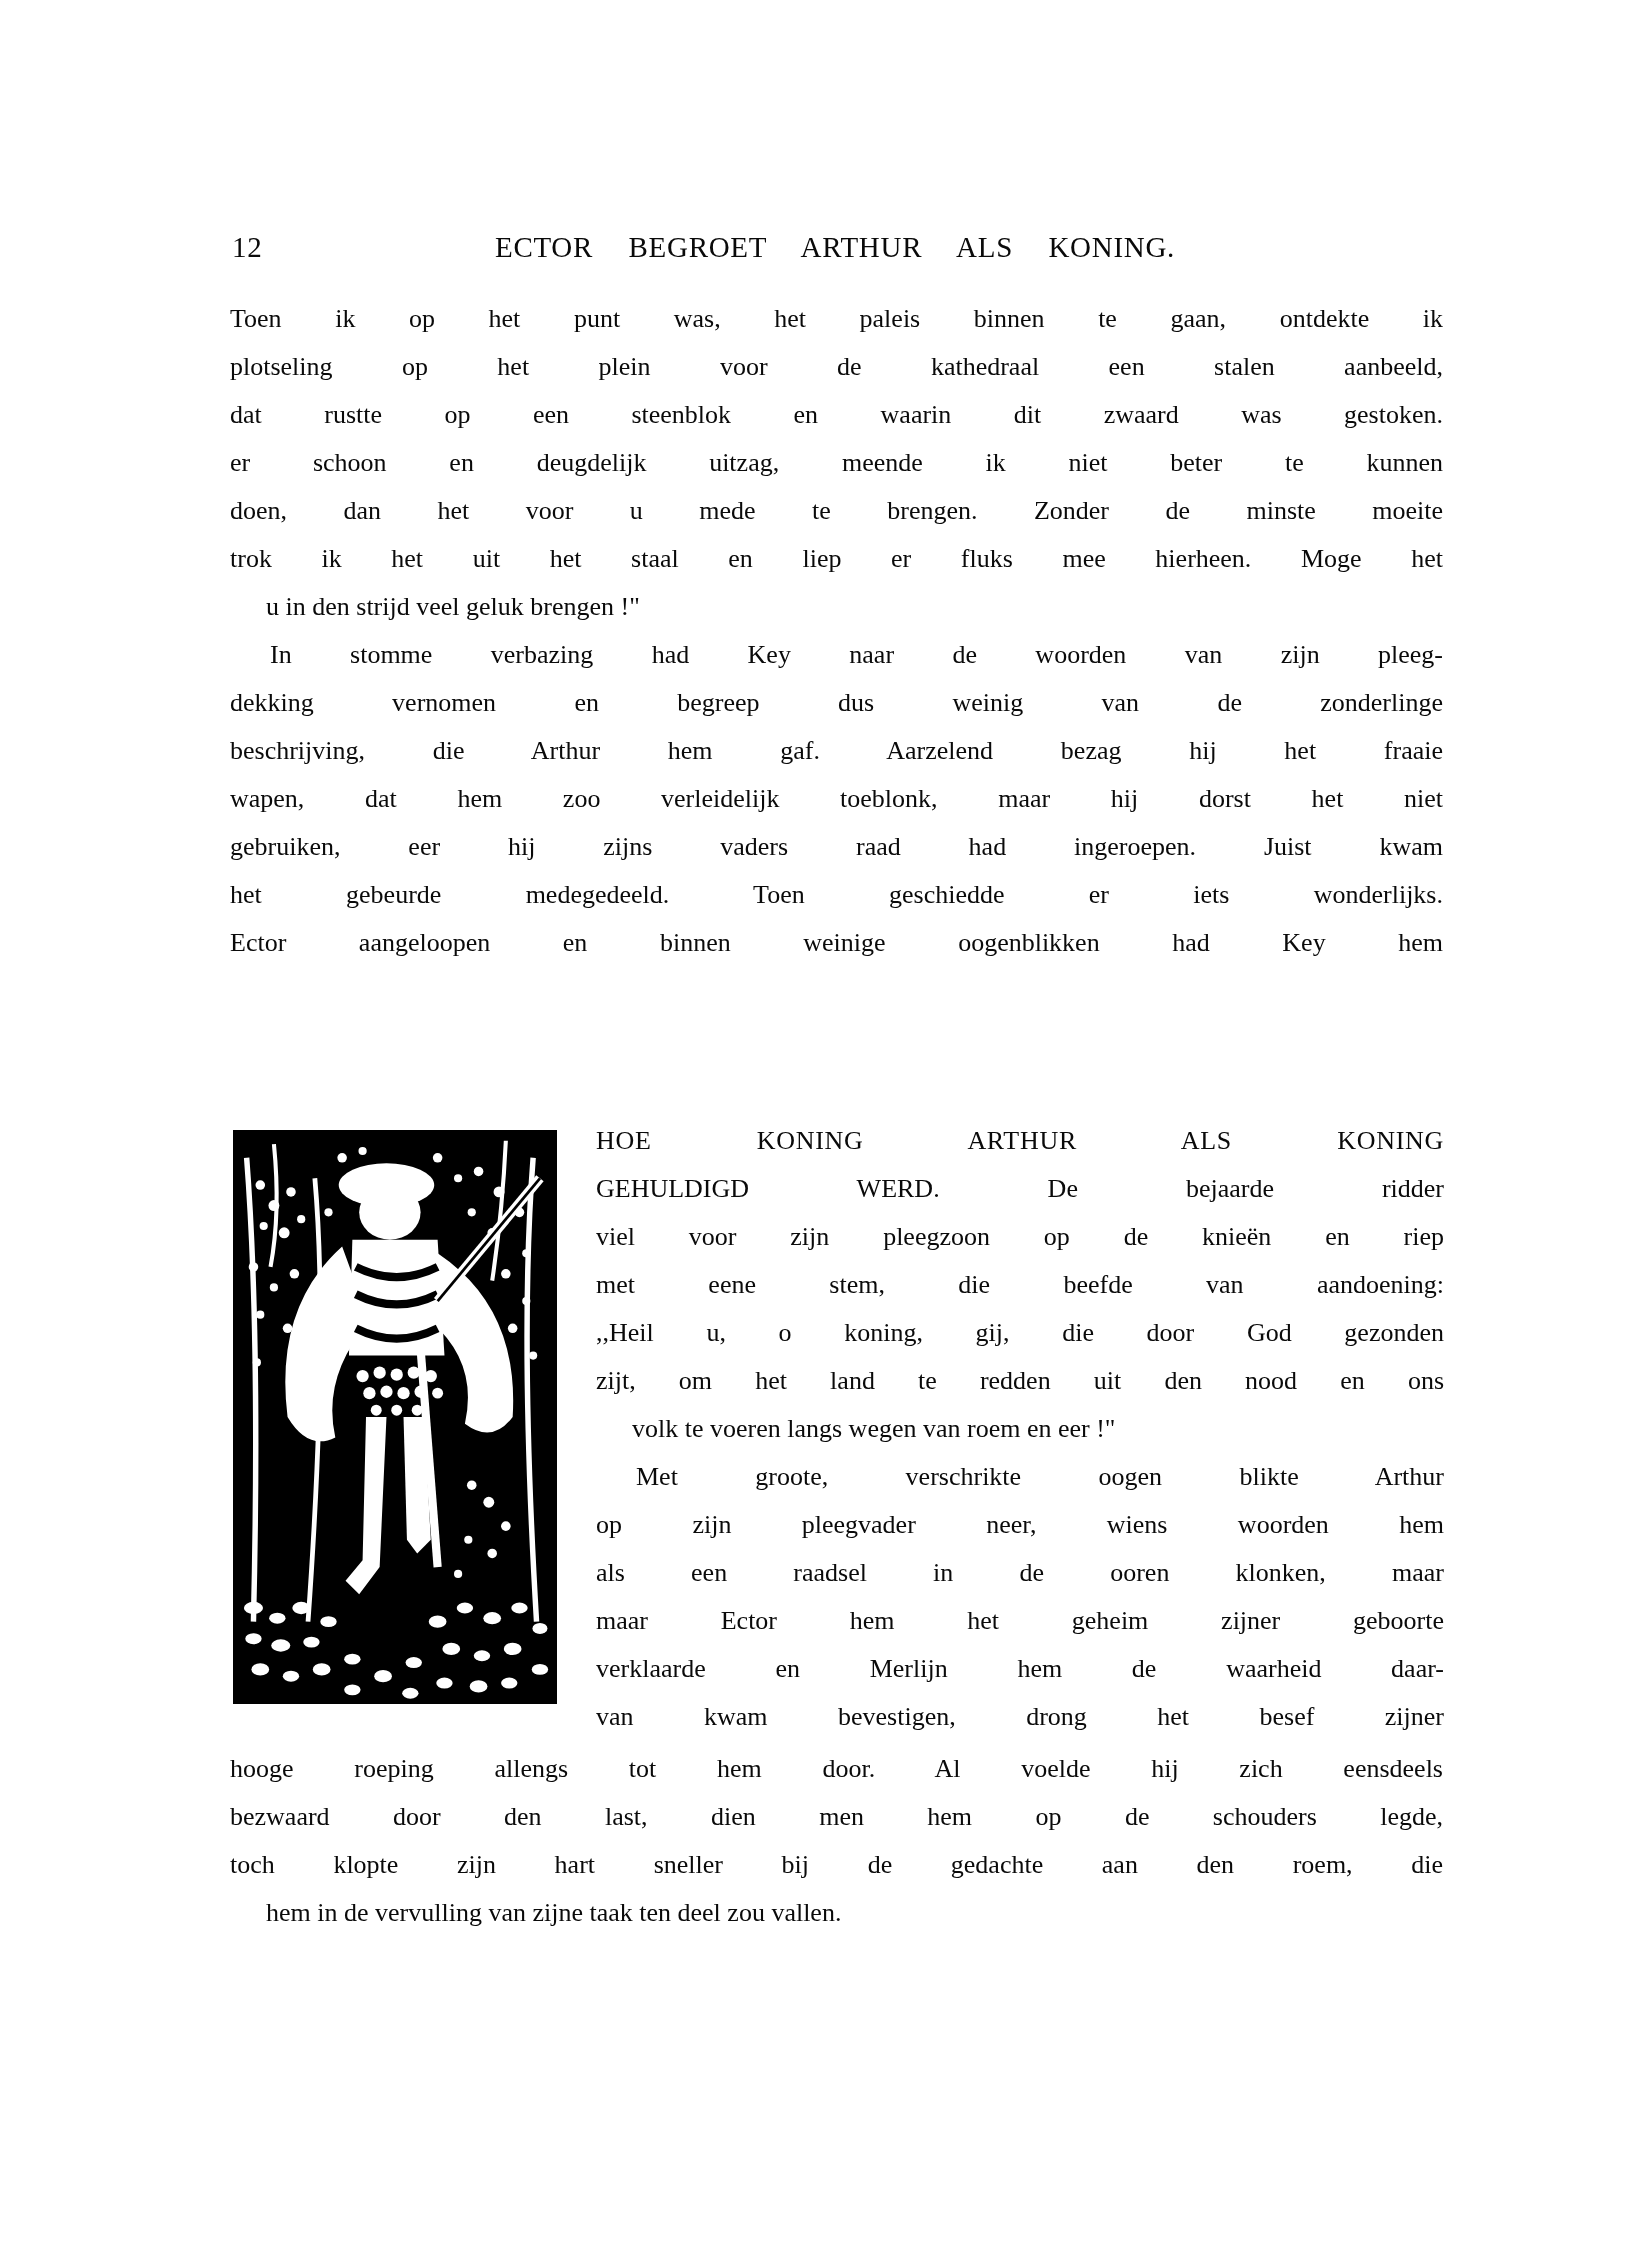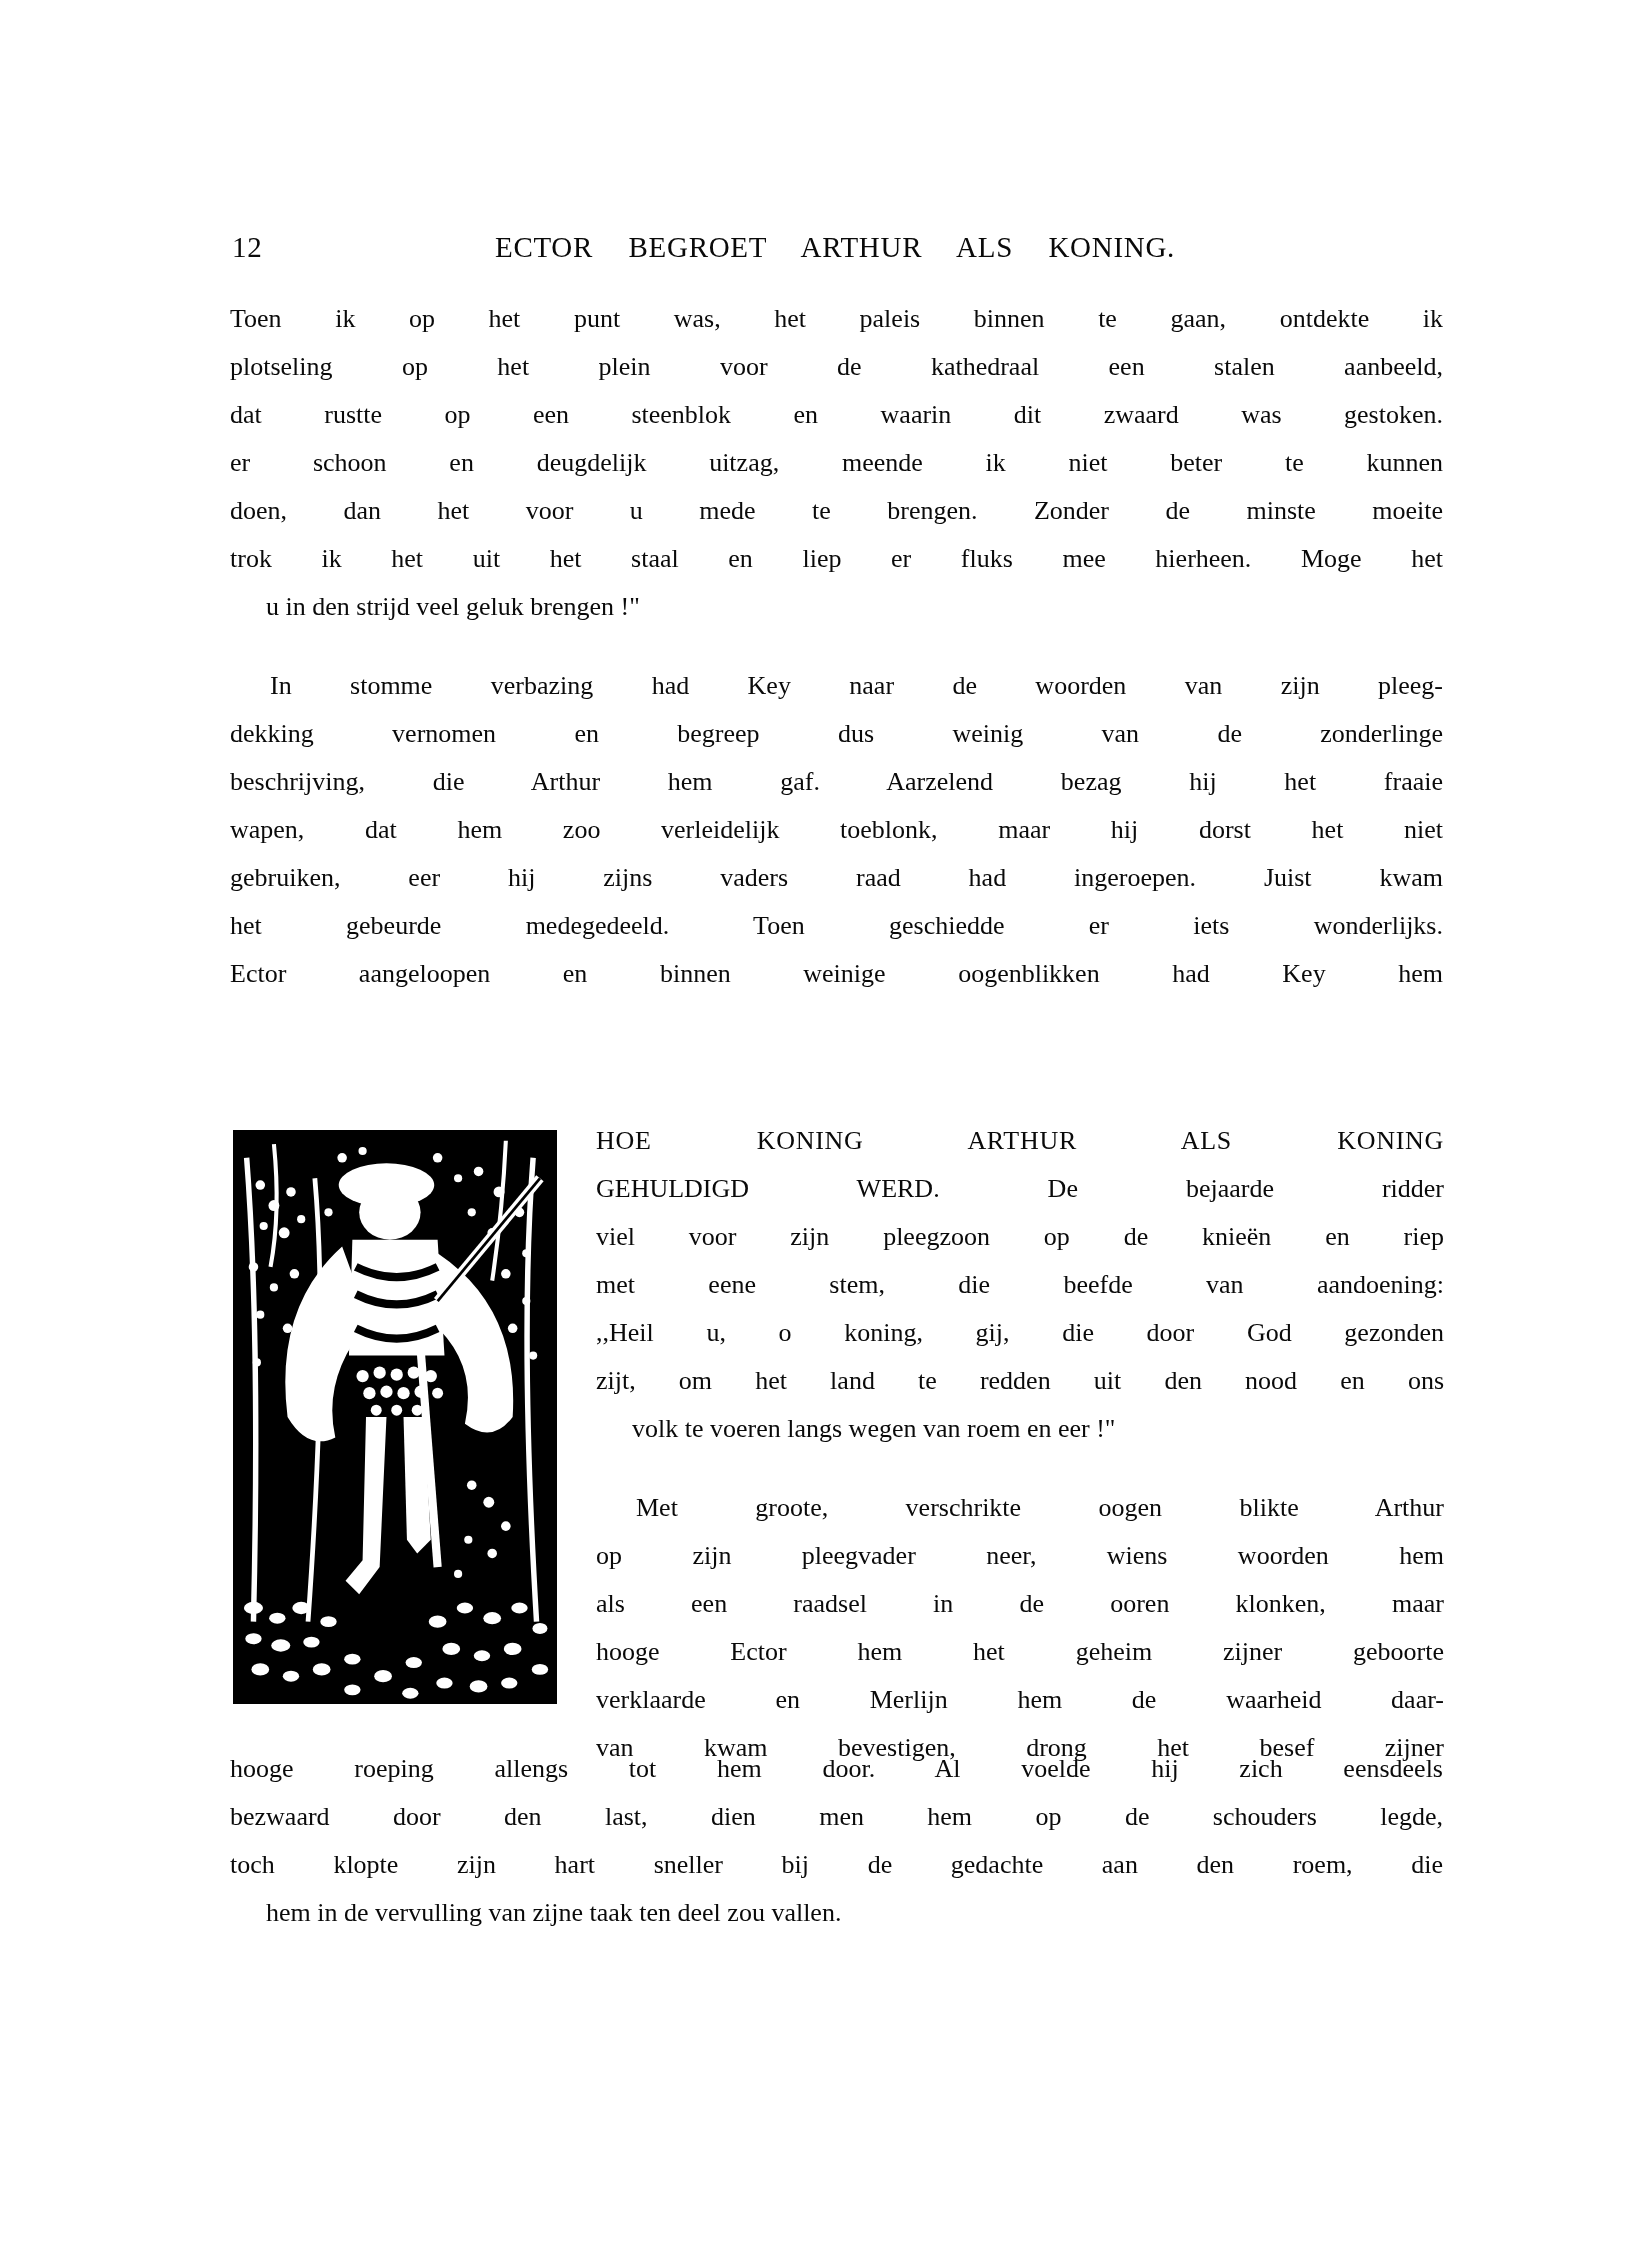--- a/index.html
+++ b/index.html
@@ -6,21 +6,21 @@
   body { width: 1644px; height: 2261px; position: relative; overflow: hidden;
          font-family: "Liberation Serif", "DejaVu Serif", serif; color: #0a0a0a; }
   .page { position: absolute; left: 0; top: 0; width: 1644px; height: 2261px; background: #ffffff; }
   .running-head { position: absolute; top: 232px; height: 30px; font-size: 29px; line-height: 30px; letter-spacing: 0.7px; }
   .page-number { left: 232px; }
   .head-title { left: 495px; width: 680px; text-align: justify; text-align-last: justify; }
   .block { position: absolute; }
   .line { display: block; height: 48px; line-height: 48px; font-size: 26px; white-space: nowrap;
           text-align: justify; text-align-last: justify; overflow: visible; }
   .line.last { text-align-last: left; margin-left: 36px; }
-  .line.indent { padding-left: 40px; margin-top: 31px; }
+  .line.indent { padding-left: 40px; }
   .line.caps { letter-spacing: 0.7px; }
   .full { left: 230px; width: 1213px; }
   .right { left: 596px; width: 848px; }
   .illustration { position: absolute; left: 233px; top: 1130px; width: 324px; height: 574px; background: #000; overflow: hidden; }
   .illustration svg { display: block; width: 100%; height: 100%; }
 </style>
 </head>
 <body>
 
 <div class="page">
@@ -162,21 +162,21 @@
     <span class="line caps">HOE KONING ARTHUR ALS KONING</span>
     <span class="line">GEHULDIGD WERD. De bejaarde ridder</span>
     <span class="line">viel voor zijn pleegzoon op de knieën en riep</span>
     <span class="line">met eene stem, die beefde van aandoening:</span>
     <span class="line">,,Heil u, o koning, gij, die door God gezonden</span>
     <span class="line">zijt, om het land te redden uit den nood en ons</span>
     <span class="line last">volk te voeren langs wegen van roem en eer !"</span>
     <span class="line indent">Met groote, verschrikte oogen blikte Arthur</span>
     <span class="line">op zijn pleegvader neer, wiens woorden hem</span>
     <span class="line">als een raadsel in de ooren klonken, maar</span>
-    <span class="line">hooge Ector hem het geheim zijner geboorte</span>
+    <span class="line">maar Ector hem het geheim zijner geboorte</span>
     <span class="line">verklaarde en Merlijn hem de waarheid daar-</span>
     <span class="line">van kwam bevestigen, drong het besef zijner</span>
   </div>
 
   <div class="block full" style="top:1745px;">
     <span class="line">hooge roeping allengs tot hem door. Al voelde hij zich eensdeels</span>
     <span class="line">bezwaard door den last, dien men hem op de schouders legde,</span>
     <span class="line">toch klopte zijn hart sneller bij de gedachte aan den roem, die</span>
     <span class="line last">hem in de vervulling van zijne taak ten deel zou vallen.</span>
   </div>

